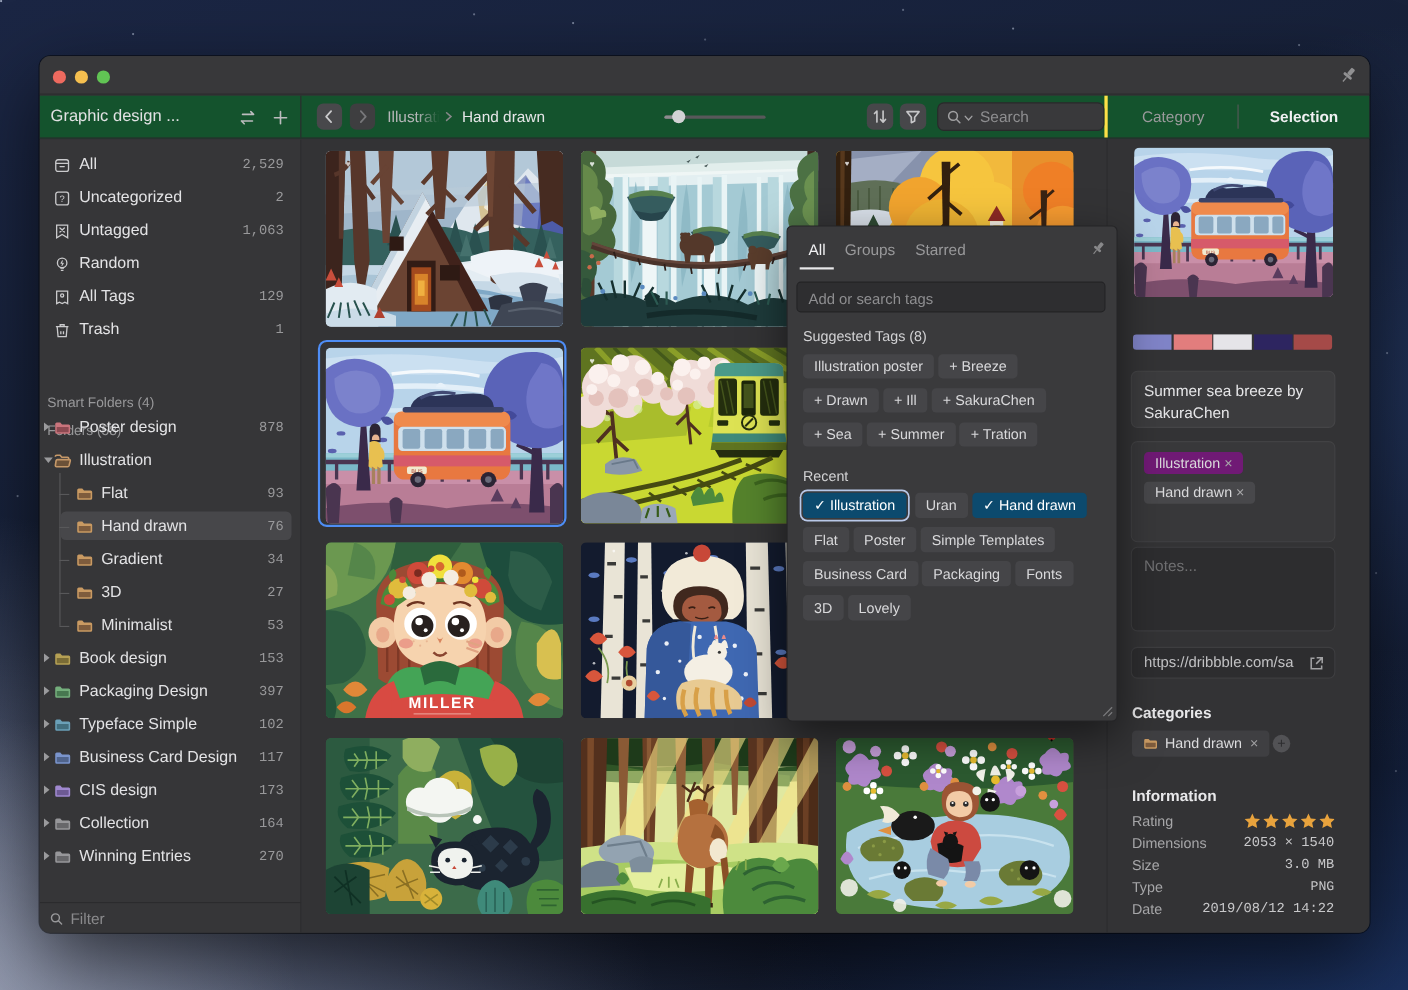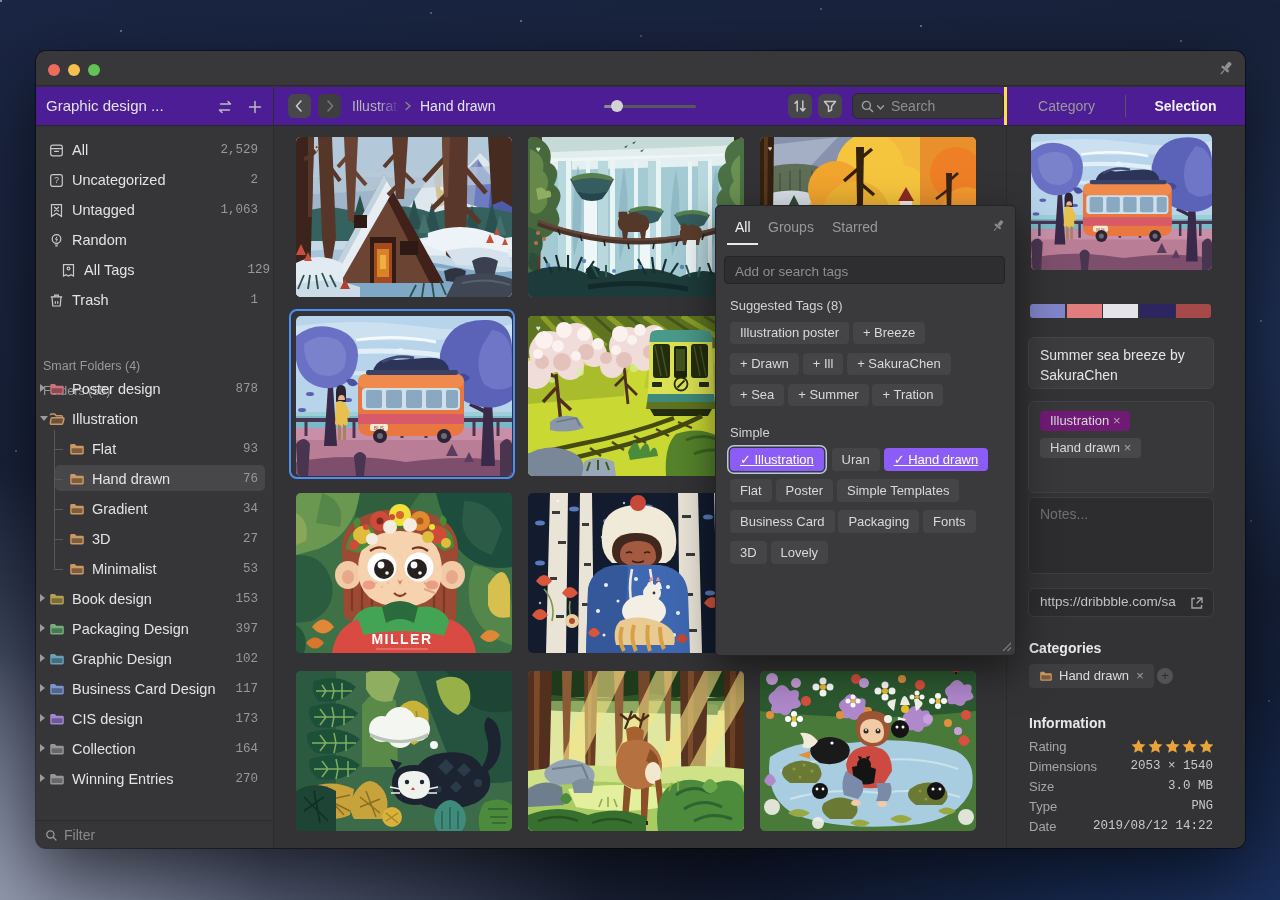--- a/index.html
+++ b/index.html
@@ -19,21 +19,21 @@
     position:absolute; left:36px; top:51px; width:1209px; height:797px;
     background:#333335; border-radius:10px; overflow:hidden;
     box-shadow:0 25px 70px rgba(0,0,0,.6), 0 0 0 1px rgba(0,0,0,.45);
     font-size:14px; color:#dcdcde;
   }
   .abs { position:absolute; }
   
   #titlebar { position:absolute; left:0; top:0; width:100%; height:35px; background:#38383a; border-bottom:1px solid #2a2a2c; }
   .tl { position:absolute; top:13px; width:12px; height:12px; border-radius:50%; }
   
-  #header { position:absolute; left:0; top:36px; width:100%; height:39px; background:#4c1d95; border-bottom:1px solid #29292b; }
+  #header { position:absolute; left:0; top:36px; width:100%; height:39px; background:#14532d; border-bottom:1px solid #29292b; }
   #hdr-side { position:absolute; left:0; top:0; width:238px; height:100%; border-right:1px solid #2c2c2e; }
   #hdr-main { position:absolute; left:238px; top:0; width:733px; height:100%; border-right:3px solid #fde047; }
   #hdr-right{ position:absolute; left:971px; top:0; width:238px; height:100%; }
   
   #sidebar { position:absolute; left:0; top:76px; width:238px; height:721px; background:#363638; border-right:1px solid #2c2c2e; }
   #content { position:absolute; left:238px; top:76px; width:733px; height:721px; background:#333335; border-right:1px solid #2c2c2e; }
   #rpanel  { position:absolute; left:971px; top:76px; width:238px; height:721px; background:#333335; }
   
   .srow { position:absolute; left:0; width:238px; height:30px; }
   .srow .ic { position:absolute; left:13px; top:8px; width:15px; height:15px; }
@@ -42,21 +42,21 @@
   .shead { position:absolute; left:7px; font-size:12.5px; color:#98989a;margin-top:32px; }
   .frow .lb { left:36px; }
   .frow .tri { position:absolute; left:4px; top:10px; width:0; height:0; }
   .sub .lb { left:56px; }
   .sub .fic { left:33px; }
   .fic { position:absolute; left:13px; top:8px; width:16px; height:14px; }
   #filterbar { position:absolute; left:0; top:693px; width:238px; height:28px; border-top:1px solid #2b2b2d; }
   .tile { position:absolute; width:216px; height:160px; border-radius:5px; overflow:hidden; }
   .tile svg { display:block; }
   .pill { display:inline-block; height:23px; line-height:23px; padding:0 10px; background:#454548; border-radius:4px; color:#d9d9db; font-size:13px; white-space:nowrap; }
-  .bpill { background:#8b5cf6; color:#fff;text-decoration:underline; }
+  .bpill { background:#0c4a6e; color:#fff; }
 </style>
 </head>
 <body>
 <div style="position:absolute; left:0; top:0; width:2px; height:2px; border-radius:50%; background:rgba(215,225,245,.7);
  box-shadow: 120px 30px rgba(215,225,245,.5), 300px 80px rgba(215,225,245,.4), 520px 20px rgba(215,225,245,.5),
  700px 60px rgba(215,225,245,.35), 920px 25px rgba(215,225,245,.5), 1100px 70px rgba(215,225,245,.4),
  1230px 150px rgba(215,225,245,.45), 60px 200px rgba(215,225,245,.4), 250px 330px rgba(215,225,245,.35),
  15px 450px rgba(215,225,245,.4), 1260px 320px rgba(215,225,245,.4), 1250px 520px rgba(215,225,245,.3),
  430px 12px rgba(215,225,245,.4), 820px 8px rgba(215,225,245,.35), 1180px 40px rgba(215,225,245,.4),
  90px 620px rgba(215,225,245,.25), 1268px 700px rgba(215,225,245,.3), 640px 35px rgba(215,225,245,.3);"></div>
@@ -236,21 +236,21 @@
         <div class="ct">1,063</div>
     </div>
     <div class="srow" style="top:98px;">
       <svg class="ic" viewBox="0 0 15 15" fill="none" stroke="#cacacc" stroke-width="1.2">
           <circle cx="7.5" cy="6" r="4.3"></circle>
           <path d="M5.8 10.8 H9.2 M6.3 12.8 H8.7"></path>
           <path d="M7.9 3.8 L6.5 6.3 H8.5 L7.1 8.6" stroke-width="1" stroke-linejoin="round"></path>
         </svg>
       <div class="lb">Random</div>
     </div>
-    <div class="srow" style="top:128px;margin-left:12px;">
+    <div class="srow" style="top:128px;">
       <svg class="ic" viewBox="0 0 15 15" fill="none" stroke="#cacacc" stroke-width="1.2">
           <path d="M2.5 1.7 H12.5 V13 L10 11.7 L7.5 13 L5 11.7 L2.5 13 Z"></path>
           <circle cx="7.5" cy="5.6" r="1.4"></circle>
         </svg>
       <div class="lb">All Tags</div>
         <div class="ct">129</div>
     </div>
     <div class="srow" style="top:158px;">
       <svg class="ic" viewBox="0 0 15 15" fill="none" stroke="#cacacc" stroke-width="1.2">
           <path d="M3 4 L3.8 13 H11.2 L12 4"></path>
@@ -344,21 +344,21 @@
         </svg>
       <div class="lb">Packaging Design</div>
         <div class="ct">397</div>
     </div>
     <div class="srow frow" style="top:517px;">
       <div class="tri" style="border-left:5px solid #9a9a9c; border-top:4px solid transparent; border-bottom:4px solid transparent;"></div>
       <svg class="fic" viewBox="0 0 16 14" fill="none" stroke="none">
           <path d="M1.2 3.4 Q1.2 2 2.6 2 H5.8 L7.4 3.8 H13.4 Q14.8 3.8 14.8 5.2 V11 Q14.8 12.4 13.4 12.4 H2.6 Q1.2 12.4 1.2 11 Z" fill="#6aa0b8"></path>
           <path d="M2.6 6.2 H13.4 V10.2 Q13.4 11 12.6 11 H3.4 Q2.6 11 2.6 10.2 Z" fill="#426e7e"></path>
         </svg>
-      <div class="lb">Graphic Design</div>
+      <div class="lb">Typeface Simple</div>
         <div class="ct">102</div>
     </div>
     <div class="srow frow" style="top:547px;">
       <div class="tri" style="border-left:5px solid #9a9a9c; border-top:4px solid transparent; border-bottom:4px solid transparent;"></div>
       <svg class="fic" viewBox="0 0 16 14" fill="none" stroke="none">
           <path d="M1.2 3.4 Q1.2 2 2.6 2 H5.8 L7.4 3.8 H13.4 Q14.8 3.8 14.8 5.2 V11 Q14.8 12.4 13.4 12.4 H2.6 Q1.2 12.4 1.2 11 Z" fill="#7a94cc"></path>
           <path d="M2.6 6.2 H13.4 V10.2 Q13.4 11 12.6 11 H3.4 Q2.6 11 2.6 10.2 Z" fill="#50648c"></path>
         </svg>
       <div class="lb">Business Card Design</div>
         <div class="ct">117</div>
@@ -1230,21 +1230,21 @@
     </svg>
     <div class="abs" style="left:8px; top:50px; width:281px; height:28px; background:#2e2e30; border:1px solid #232325; border-radius:4px;">
       <div class="abs" style="left:10px; top:7px; font-size:13.5px; color:#8e8e90;">Add or search tags</div>
     </div>
     <div class="abs" style="left:14px; top:92px; font-size:13px; color:#d2d2d4;">Suggested Tags (8)</div>
     <div class="abs" style="left:14px; top:111px; width:276px; line-height:31px;">
       <span class="pill" style="height:22px; line-height:22px;">Illustration poster</span> <span class="pill" style="height:22px; line-height:22px;">+ Breeze</span><br>
       <span class="pill" style="height:22px; line-height:22px;">+ Drawn</span> <span class="pill" style="height:22px; line-height:22px;">+ Ill</span> <span class="pill" style="height:22px; line-height:22px;">+ SakuraChen</span><br>
       <span class="pill" style="height:22px; line-height:22px;">+ Sea</span> <span class="pill" style="height:22px; line-height:22px;">+ Summer</span> <span class="pill" style="height:22px; line-height:22px;">+ Tration</span>
     </div>
-    <div class="abs" style="left:14px; top:219px; font-size:13px; color:#d2d2d4;">Simple</div>
+    <div class="abs" style="left:14px; top:219px; font-size:13px; color:#d2d2d4;">Recent</div>
     <div class="abs" style="left:14px; top:238px; width:280px; line-height:31px;">
       <span class="pill bpill" style="box-shadow:0 0 0 1.5px #3a3a3c, 0 0 0 3px #b8c8e8;">✓ Illustration</span>&nbsp; <span class="pill">Uran</span> <span class="pill bpill">✓ Hand drawn</span><br>
       <span class="pill">Flat</span> <span class="pill">Poster</span> <span class="pill">Simple Templates</span><br>
       <span class="pill">Business Card</span> <span class="pill">Packaging</span> <span class="pill">Fonts</span><br>
       <span class="pill">3D</span> <span class="pill">Lovely</span>
     </div>
     <svg class="abs" style="right:3px; bottom:3px;" width="10" height="10" viewBox="0 0 10 10" stroke="#7a7a7c" stroke-width="1.2">
         <path d="M9 1 L1 9 M9 5.5 L5.5 9"></path>
       </svg>
   </div>

